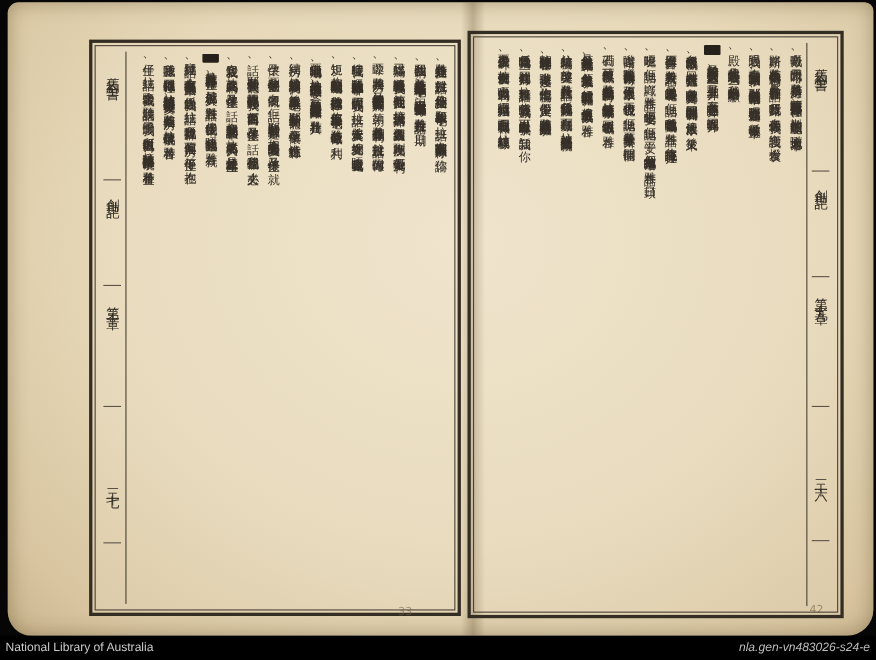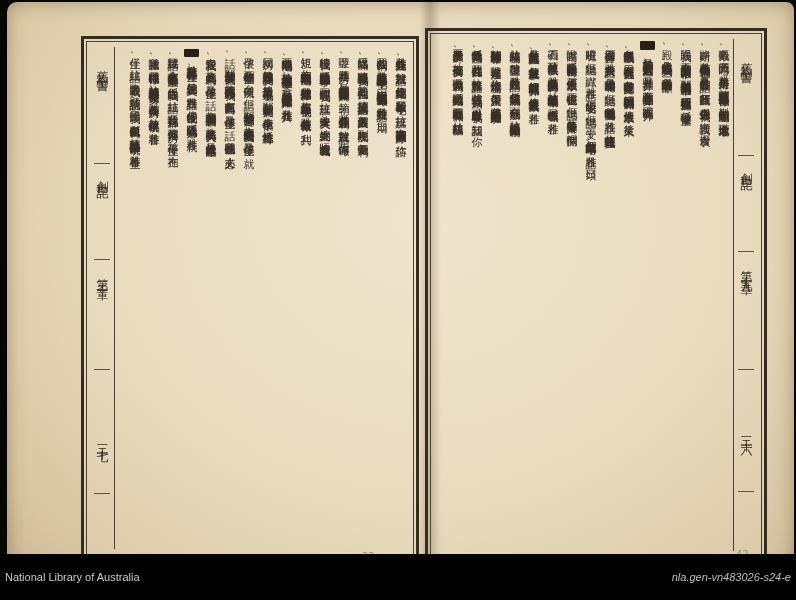--- a/index.html
+++ b/index.html
@@ -36,21 +36,21 @@
   .chapbox{background:#252019;color:#e8dcbe;padding:2px 1px;letter-spacing:1px;
     border-radius:1px;display:inline;}
   .note{font-size:7px;letter-spacing:0;color:#4a443a;}
   
   .pencil{position:absolute;color:rgba(110,95,65,.6);font-size:10px;
     font-family:"DejaVu Sans",sans-serif;}
   .pencil-left{left:362px;top:551px;} .pencil-right{left:736px;top:549px;}
   
   .footer{position:absolute;left:0;right:0;bottom:0;height:22px;background:#000;
     display:flex;align-items:center;justify-content:space-between;
-    font-family:"Liberation Sans",sans-serif;font-size:11px;color:#c9c9c9;padding:12px 5px;}
+    font-family:"Liberation Sans",sans-serif;font-size:11px;color:#c9c9c9;padding:0 5px;}
   .footer .fr{color:#bdbdbd;font-style:italic;}
 </style>
 </head>
 <body>
 
 <div class="stage">
 
   <div class="photo">
     <div class="gutter"></div>
   </div>

